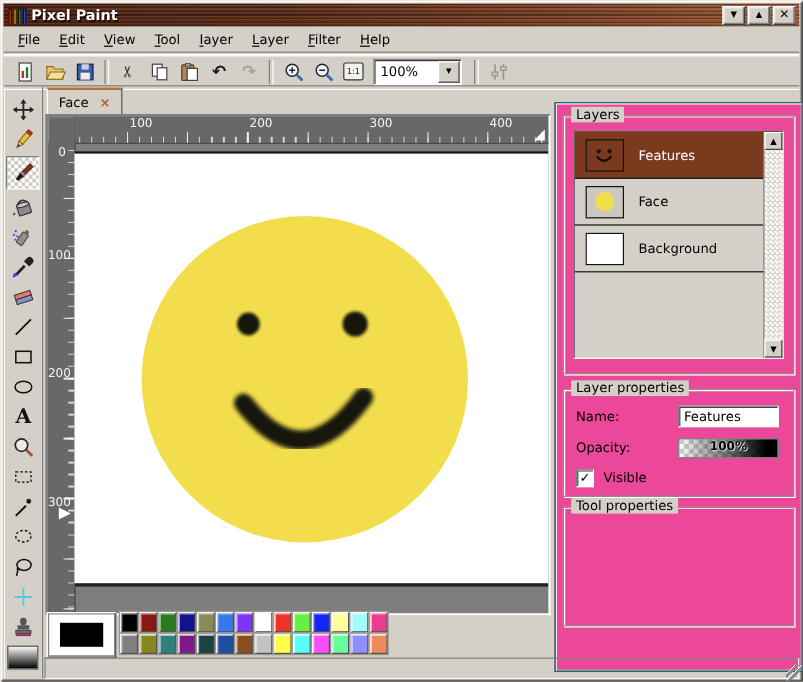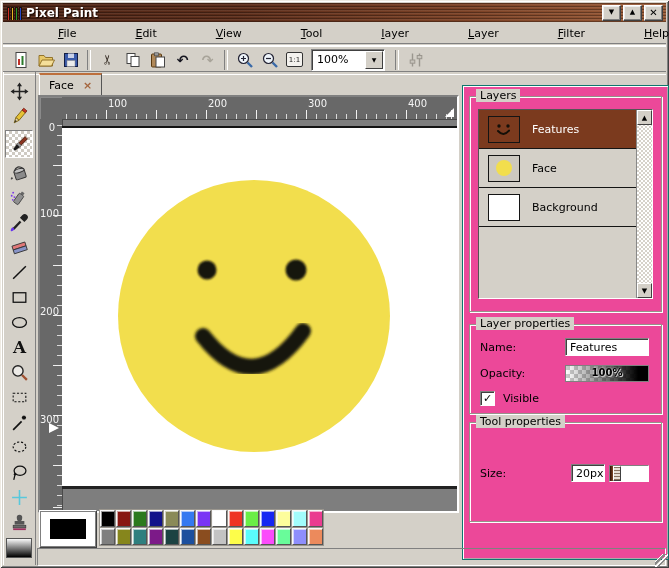--- a/index.html
+++ b/index.html
@@ -25,21 +25,21 @@
   .winbtns{display:flex;gap:2px;}
   .winbtn{
     width:17px;height:14px;background:#d4d0c8;border:1px solid;
     border-color:#fff #404040 #404040 #fff;box-shadow:inset -1px -1px 0 #808080, inset 1px 1px 0 #eee;
     display:flex;align-items:center;justify-content:center;
     font-size:7px;line-height:1;color:#000;
   }
   .winbtn.close{font-size:10px;font-weight:bold;}
   
   .menubar{position:absolute;left:3px;top:23px;right:3px;height:20px;display:flex;align-items:center;padding-left:4px;}
-  .menuitem{padding:2px 8px;margin-left:43px;}
+  .menuitem{padding:2px 8px;}
   .hot{text-decoration:underline;}
   .etch{position:absolute;left:3px;right:3px;height:2px;border-top:1px solid #808080;border-bottom:1px solid #fff;}
   
   .toolbar{position:absolute;left:3px;top:45px;right:3px;height:27px;display:flex;align-items:center;padding-left:5px;border-top:1px solid #fff;}
   .tbtn{width:25px;height:24px;display:flex;align-items:center;justify-content:center;}
   .tsep{width:2px;height:20px;margin:0 4px;border-left:1px solid #808080;border-right:1px solid #fff;}
   .glyph{font-size:14px;line-height:1;}
   .glyph.cut{transform:rotate(-90deg);color:#332a22;font-size:13px;}
   .glyph.undo{color:#15151f;font-weight:bold;}
   .glyph.redo{color:#a8a49a;font-weight:bold;}
@@ -520,27 +520,19 @@
         </span>
     </div>
     <div class="prow" style="top:63px">
       <span class="checkbox">✓</span>
       <span class="cblabel">Visible</span>
     </div>
   </div>
 
   <div class="group g-tool">
     <span class="gtitle">Tool properties</span>
-    <div class="prow" style="top:40px">
-      <span class="plabel">Size:</span>
-      <span class="field valbox">20px</span>
-      <span class="slider">
-        <span class="sfill" style="width: 14%;"></span>
-        <span class="sthumb" style="left: 18%;"></span>
-      </span>
-    </div>
   </div>
 </div>
 
 <div class="statusbar">
   <span></span>
 </div>
 <div class="grip"></div>
 
 </body></html>

